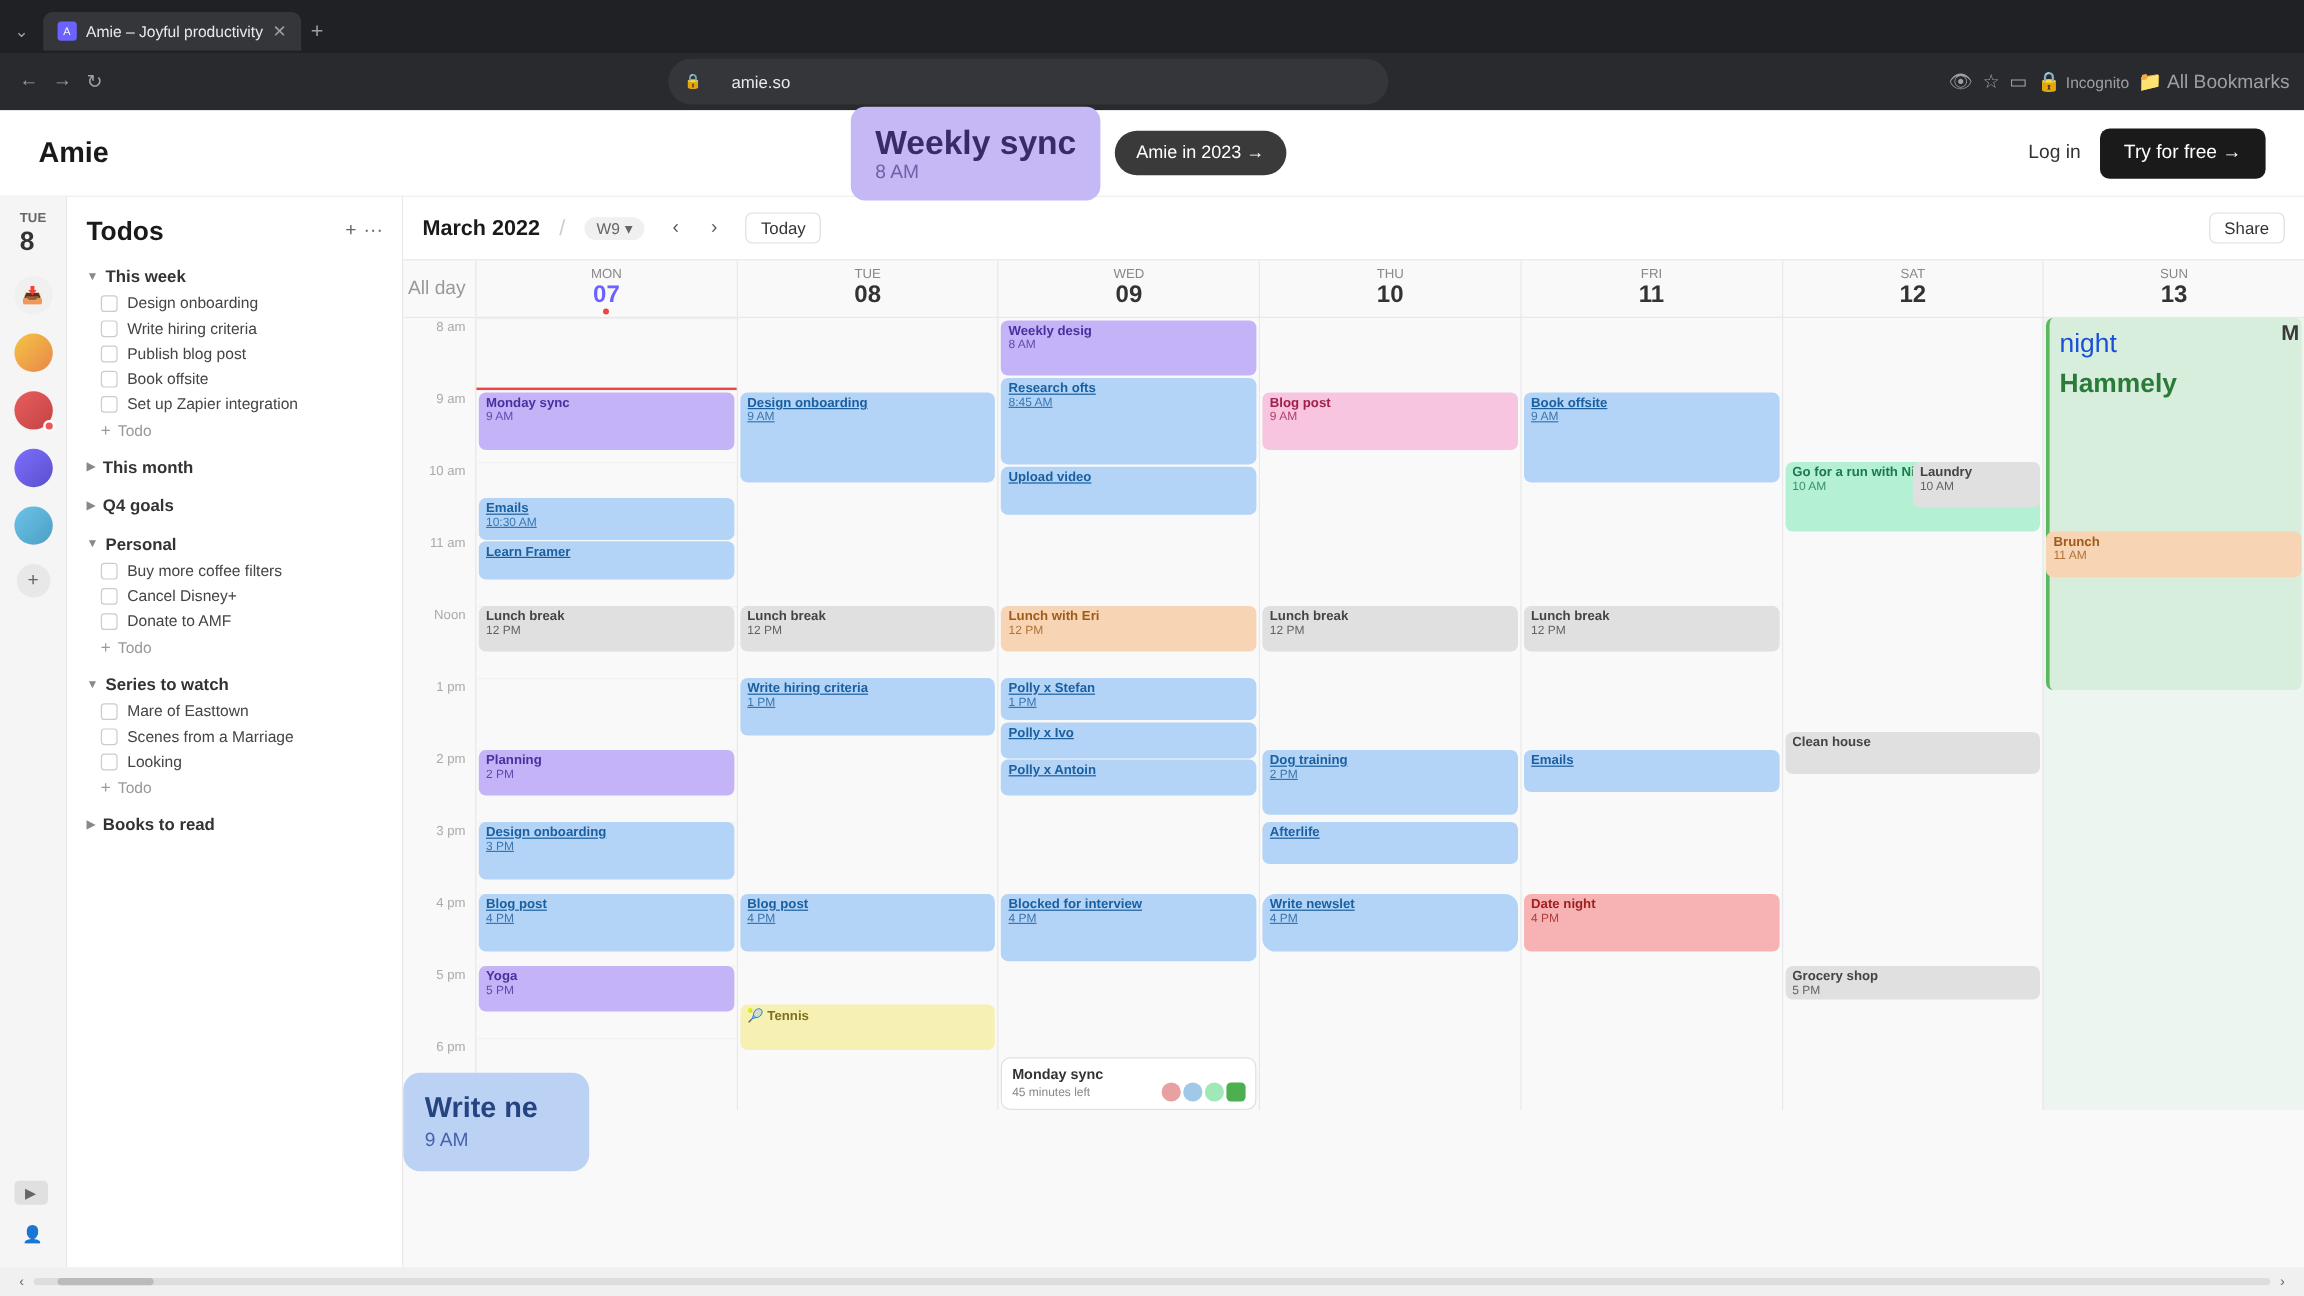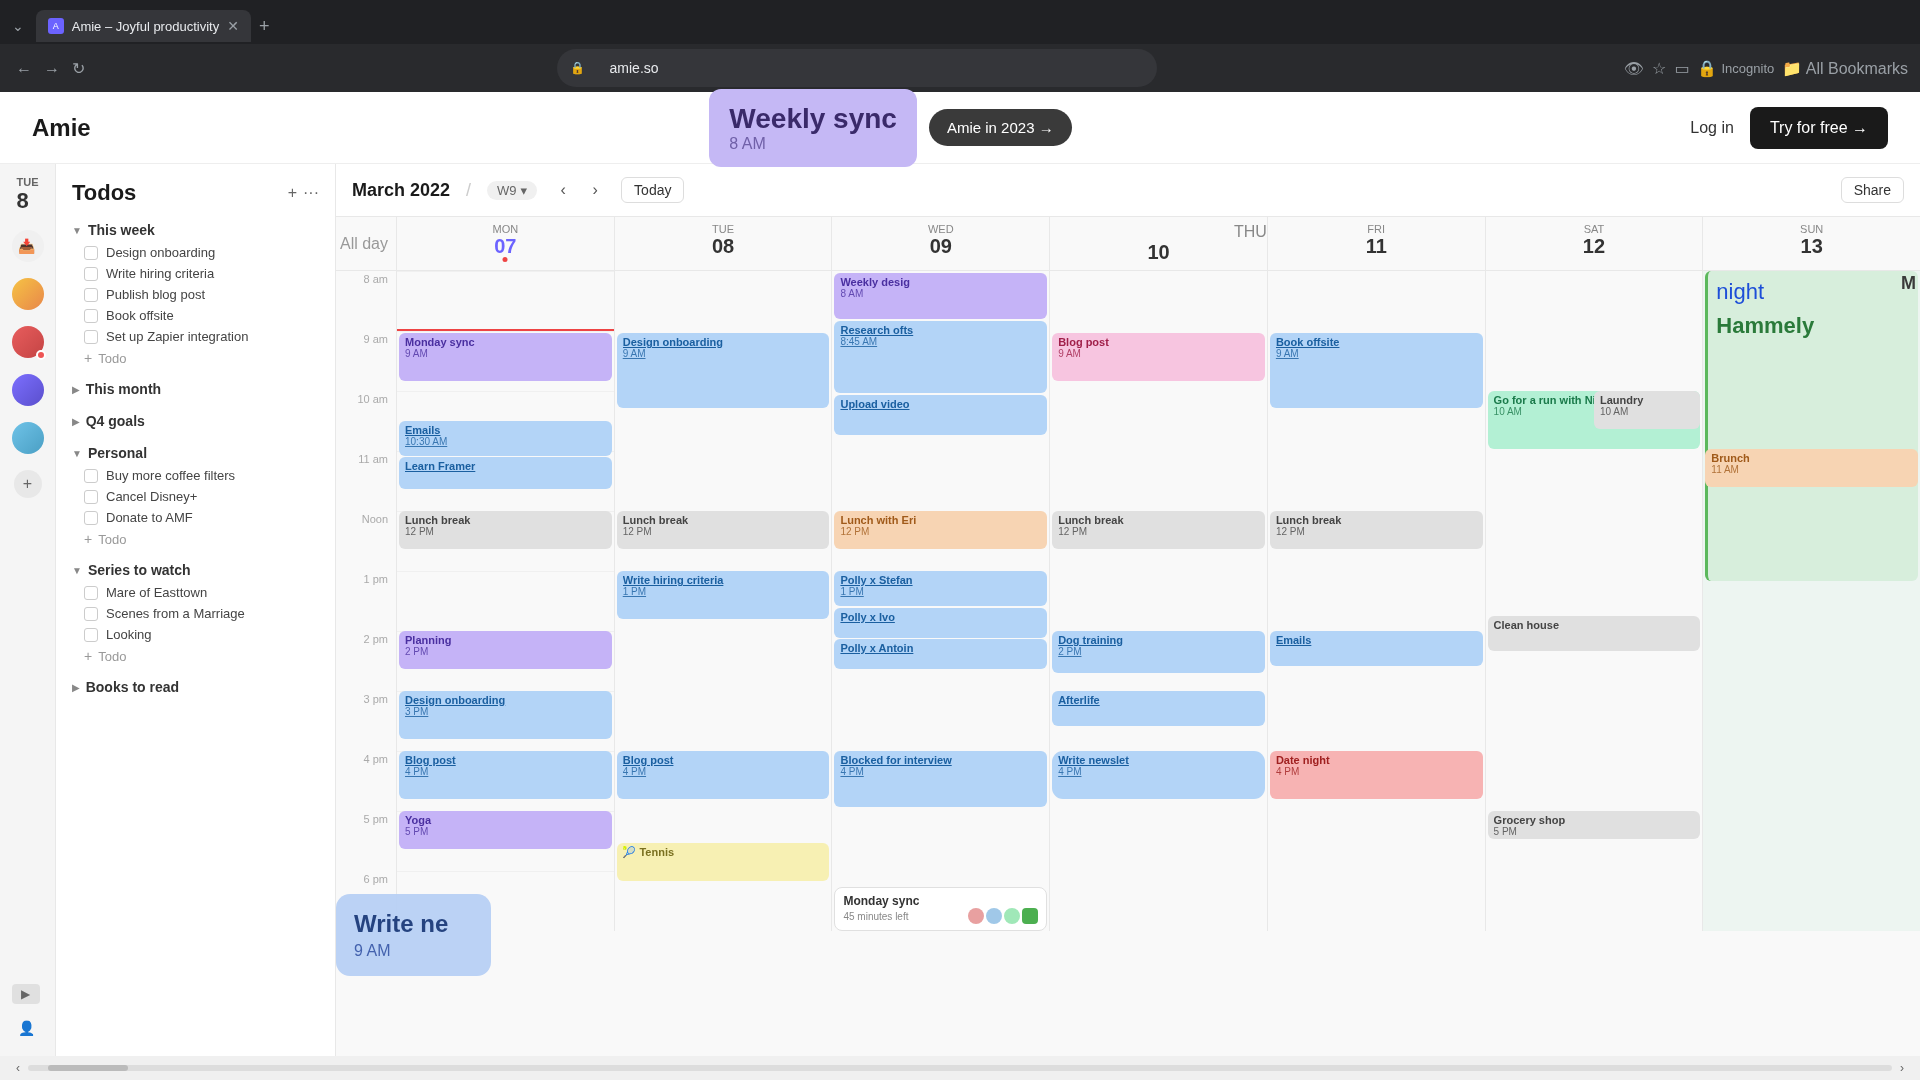--- a/index.html
+++ b/index.html
@@ -331,21 +331,21 @@
                 <div style="font-size:11px;color:#888;text-transform:uppercase;">Tue</div>
                 <div style="font-size:20px;font-weight:600;color:#333;">08</div>
               </div>
 
               <div style="flex:1;border-left:1px solid #e8e8e8;text-align:center;padding:6px 0;">
                 <div style="font-size:11px;color:#888;text-transform:uppercase;">Wed</div>
                 <div style="font-size:20px;font-weight:600;color:#333;">09</div>
               </div>
 
               <div style="flex:1;border-left:1px solid #e8e8e8;text-align:center;padding:6px 0;">
-                <div style="font-size:16px;color:#888;text-transform:uppercase;text-align:right;">Thu</div>
+                <div style="font-size:11px;color:#888;text-transform:uppercase;">Thu</div>
                 <div style="font-size:20px;font-weight:600;color:#333;">10</div>
               </div>
 
               <div style="flex:1;border-left:1px solid #e8e8e8;text-align:center;padding:6px 0;">
                 <div style="font-size:11px;color:#888;text-transform:uppercase;">Fri</div>
                 <div style="font-size:20px;font-weight:600;color:#333;">11</div>
               </div>
 
               <div style="flex:1;border-left:1px solid #e8e8e8;text-align:center;padding:6px 0;">
                 <div style="font-size:11px;color:#888;text-transform:uppercase;">Sat</div>
@@ -495,21 +495,21 @@
 
               <div style="flex:1;border-left:1px solid #e8e8e8;position:relative;height:660px;">
                 <div class="event event-pink" style="top:62px;height:48px;">
                   <div class="event-title">Blog post</div>
                   <div class="event-time">9 AM</div>
                 </div>
                 <div class="event event-gray" style="top:240px;height:38px;">
                   <div class="event-title">Lunch break</div>
                   <div class="event-time">12 PM</div>
                 </div>
-                <div class="event event-blue" style="top:360px;height:42px;">
+                <div class="event event-blue" style="top:360px;height:54px;">
                   <div class="event-title">Dog training</div>
                   <div class="event-time">2 PM</div>
                 </div>
                 <div class="event event-blue" style="top:420px;height:35px;">
                   <div class="event-title">Afterlife</div>
                 </div>
                 <div class="event event-blue" style="top:480px;height:48px;border-radius:11px;">
                   <div class="event-title">Write newslet</div>
                   <div class="event-time">4 PM</div>
                 </div>

